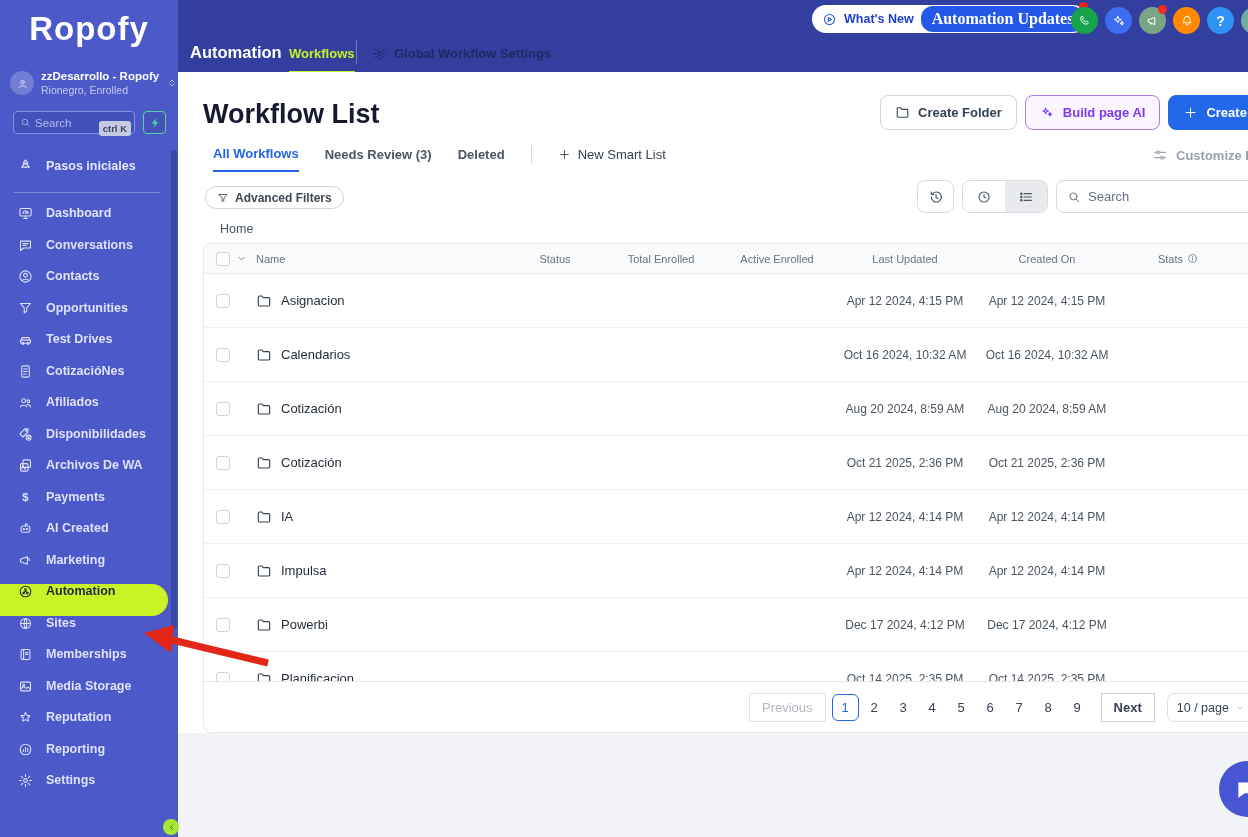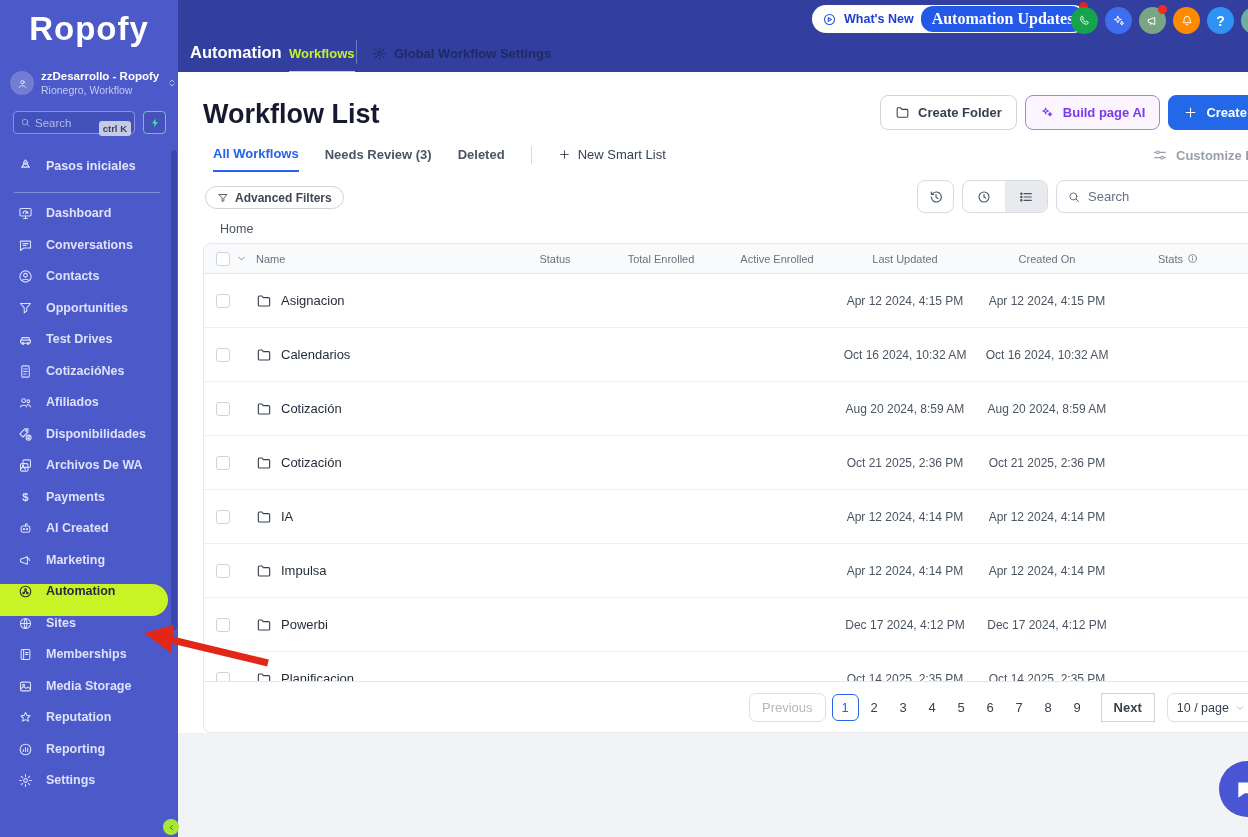--- a/index.html
+++ b/index.html
@@ -105,21 +105,21 @@
   .col-stats svg { width:11px; height:11px; }
   .col-menu { width:40px; display:flex; justify-content:center; }
   .tbody { height:407px; overflow:hidden; }
   .trow { height:54px; display:flex; align-items:center; border-bottom:1px solid #eef0f3; font-size:12px; color:#4b5563; background:#fff; }
   .trow .col-name { font-size:13px; color:#1f2937; }
   .trow .col-name svg { width:16px; height:16px; color:#374151; }
   .trow .cell-chev { visibility:hidden; }
   .kebab { color:#4b5563; cursor:pointer; } .kebab svg { width:16px; height:16px; }
   .tfoot { height:51px; border-top:1px solid #e4e7ec; position:relative; background:#fff; border-radius:0 0 8px 8px; }
   .pager { position:absolute; left:545px; top:11px; display:flex; align-items:center; gap:6px; }
-  .pg-prev { height:29px; padding:0 12px; border:1px solid #dcdfe5; border-radius:7px; background:#fff; color:#b3b7bf; font-size:13px; display:flex; align-items:center; }
+  .pg-prev { height:29px; padding:0 12px; border:1px solid #dcdfe5; border-radius:2px; background:#fff; color:#b3b7bf; font-size:13px; display:flex; align-items:center; }
   .pg-num { width:27px; height:27px; display:flex; align-items:center; justify-content:center; font-size:13px; color:#374151; border-radius:6px; border:1px solid transparent; cursor:pointer; }
   .pg-num.active { border-color:#2563eb; color:#2563eb; }
   .pg-next { height:29px; padding:0 12px; border:1px solid #cfd3d9; border-radius:0; background:#fff; color:#374151; font-size:13px; font-weight:600; display:flex; align-items:center; cursor:pointer; margin-left:4px; }
   .pg-size { height:29px; padding:0 9px; border:1px solid #dcdfe5; border-radius:7px; background:#fff; color:#374151; font-size:12.5px; display:flex; align-items:center; gap:6px; cursor:pointer; margin-left:6px; }
   .pg-size svg { width:10px; height:10px; color:#9aa1ac; }
 
   
   .arrow-overlay { position:absolute; left:140px; top:612px; width:150px; height:62px; z-index:50; pointer-events:none; }
   .chat-widget { position:absolute; left:1219px; top:761px; width:56px; height:56px; border-radius:50%; background:#4956d4; z-index:40; display:flex; align-items:center; justify-content:center; cursor:pointer; }
   .chat-widget svg { width:26px; height:26px; }
@@ -131,21 +131,21 @@
   <div class="logo">Ropofy</div>
   <div class="acct">
     <span class="acct-av" data-icon="person-icon">
         <svg viewBox="0 0 24 24">
           <circle cx="12" cy="9.5" r="3"></circle>
           <path d="M6 19c1-4 11-4 12 0"></path>
         </svg>
       </span>
     <span>
       <div class="acct-name">zzDesarrollo - Ropofy</div>
-      <div class="acct-loc">Rionegro, Workflow</div>
+      <div class="acct-loc">Rionegro, Enrolled</div>
     </span>
     <span class="acct-chev" data-icon="updown-icon">
         <svg viewBox="0 0 24 24">
           <path d="M8 10l4-4 4 4M8 14l4 4 4-4"></path>
         </svg>
       </span>
   </div>
   <div class="sb-search-row">
     <div class="sb-search">
       <span data-icon="search-icon">

